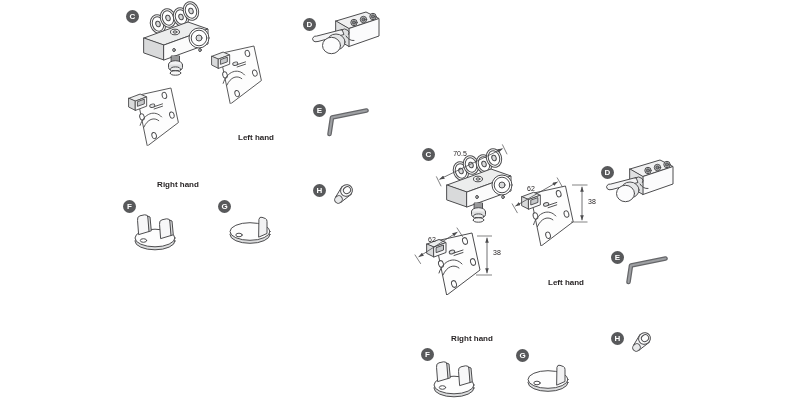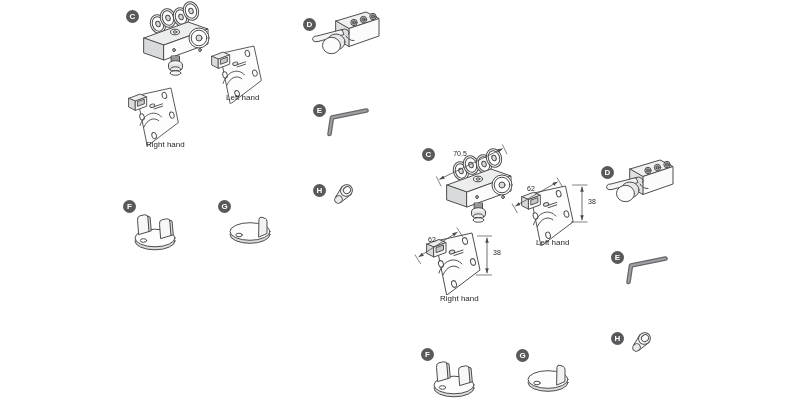--- a/index.html
+++ b/index.html
@@ -2,22 +2,22 @@
 <html style="--badge: #58595b; --line: #4d4d4f; --text: #231f20; --page_bg: #ffffff;"><head>
 <meta charset="utf-8">
 <style>
   html,body{margin:0;padding:0;background:#fff;}
   .stage{position:relative;width:800px;height:400px;background:var(--page_bg,#ffffff);
          font-family:"Liberation Sans",sans-serif;overflow:hidden;}
   .layer{position:absolute;inset:0;}
   .badge{position:absolute;width:13px;height:13px;border-radius:50%;
          background:var(--badge,#58595b);color:#fff;font-size:8px;font-weight:bold;
          line-height:13.5px;text-align:center;}
-  .hand{position:absolute;font-size:8px;font-weight:normal;color:var(--text,#231f20);
-        text-align:left;white-space:nowrap;}
+  .hand{position:absolute;font-size:8px;font-weight:bold;color:var(--text,#231f20);
+        text-align:center;white-space:nowrap;margin-top:40px;}
   .dim{position:absolute;font-size:7px;color:var(--text,#231f20);
        text-align:center;white-space:nowrap;}
   .illus{position:absolute;stroke:var(--line,#4d4d4f);stroke-width:1;
          stroke-linejoin:round;stroke-linecap:round;fill:none;}
   #dims-svg{position:absolute;inset:0;pointer-events:none;}
   .dim-line{stroke:var(--line,#4d4d4f);stroke-width:.8;fill:none;}
   .tick{stroke:var(--line,#4d4d4f);stroke-width:.7;}
   #arr path{fill:var(--line,#4d4d4f);stroke:none;}
 </style>
 </head>

